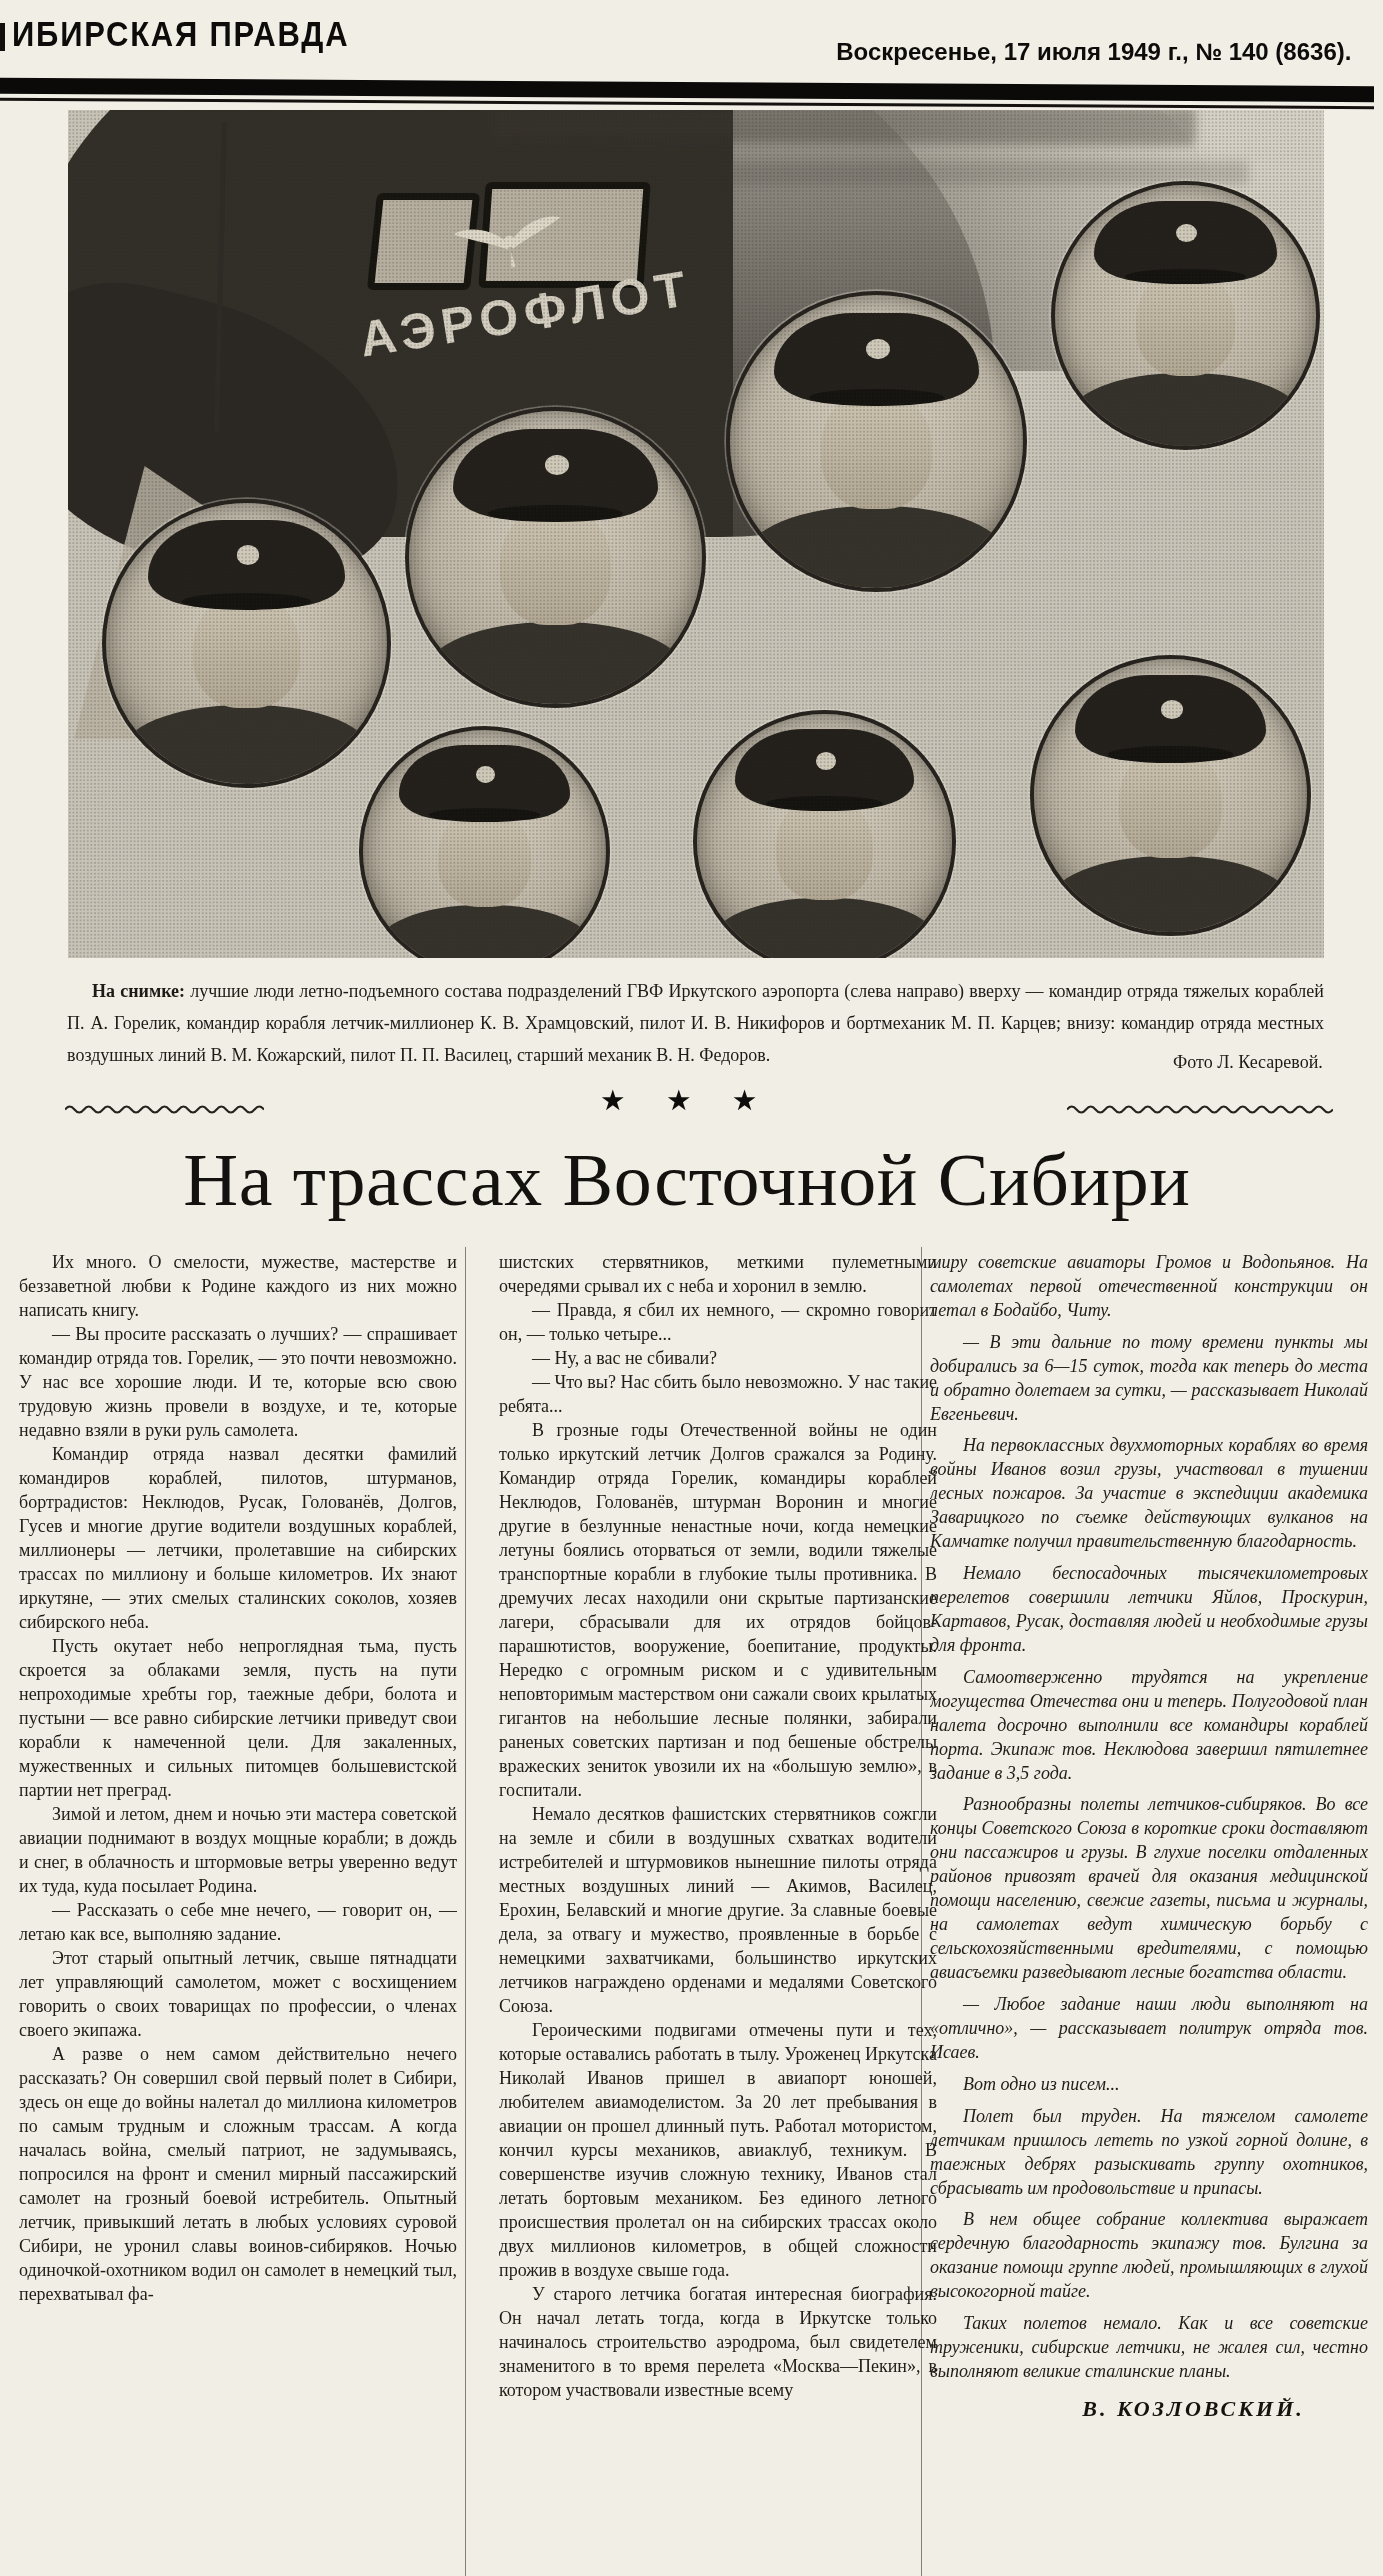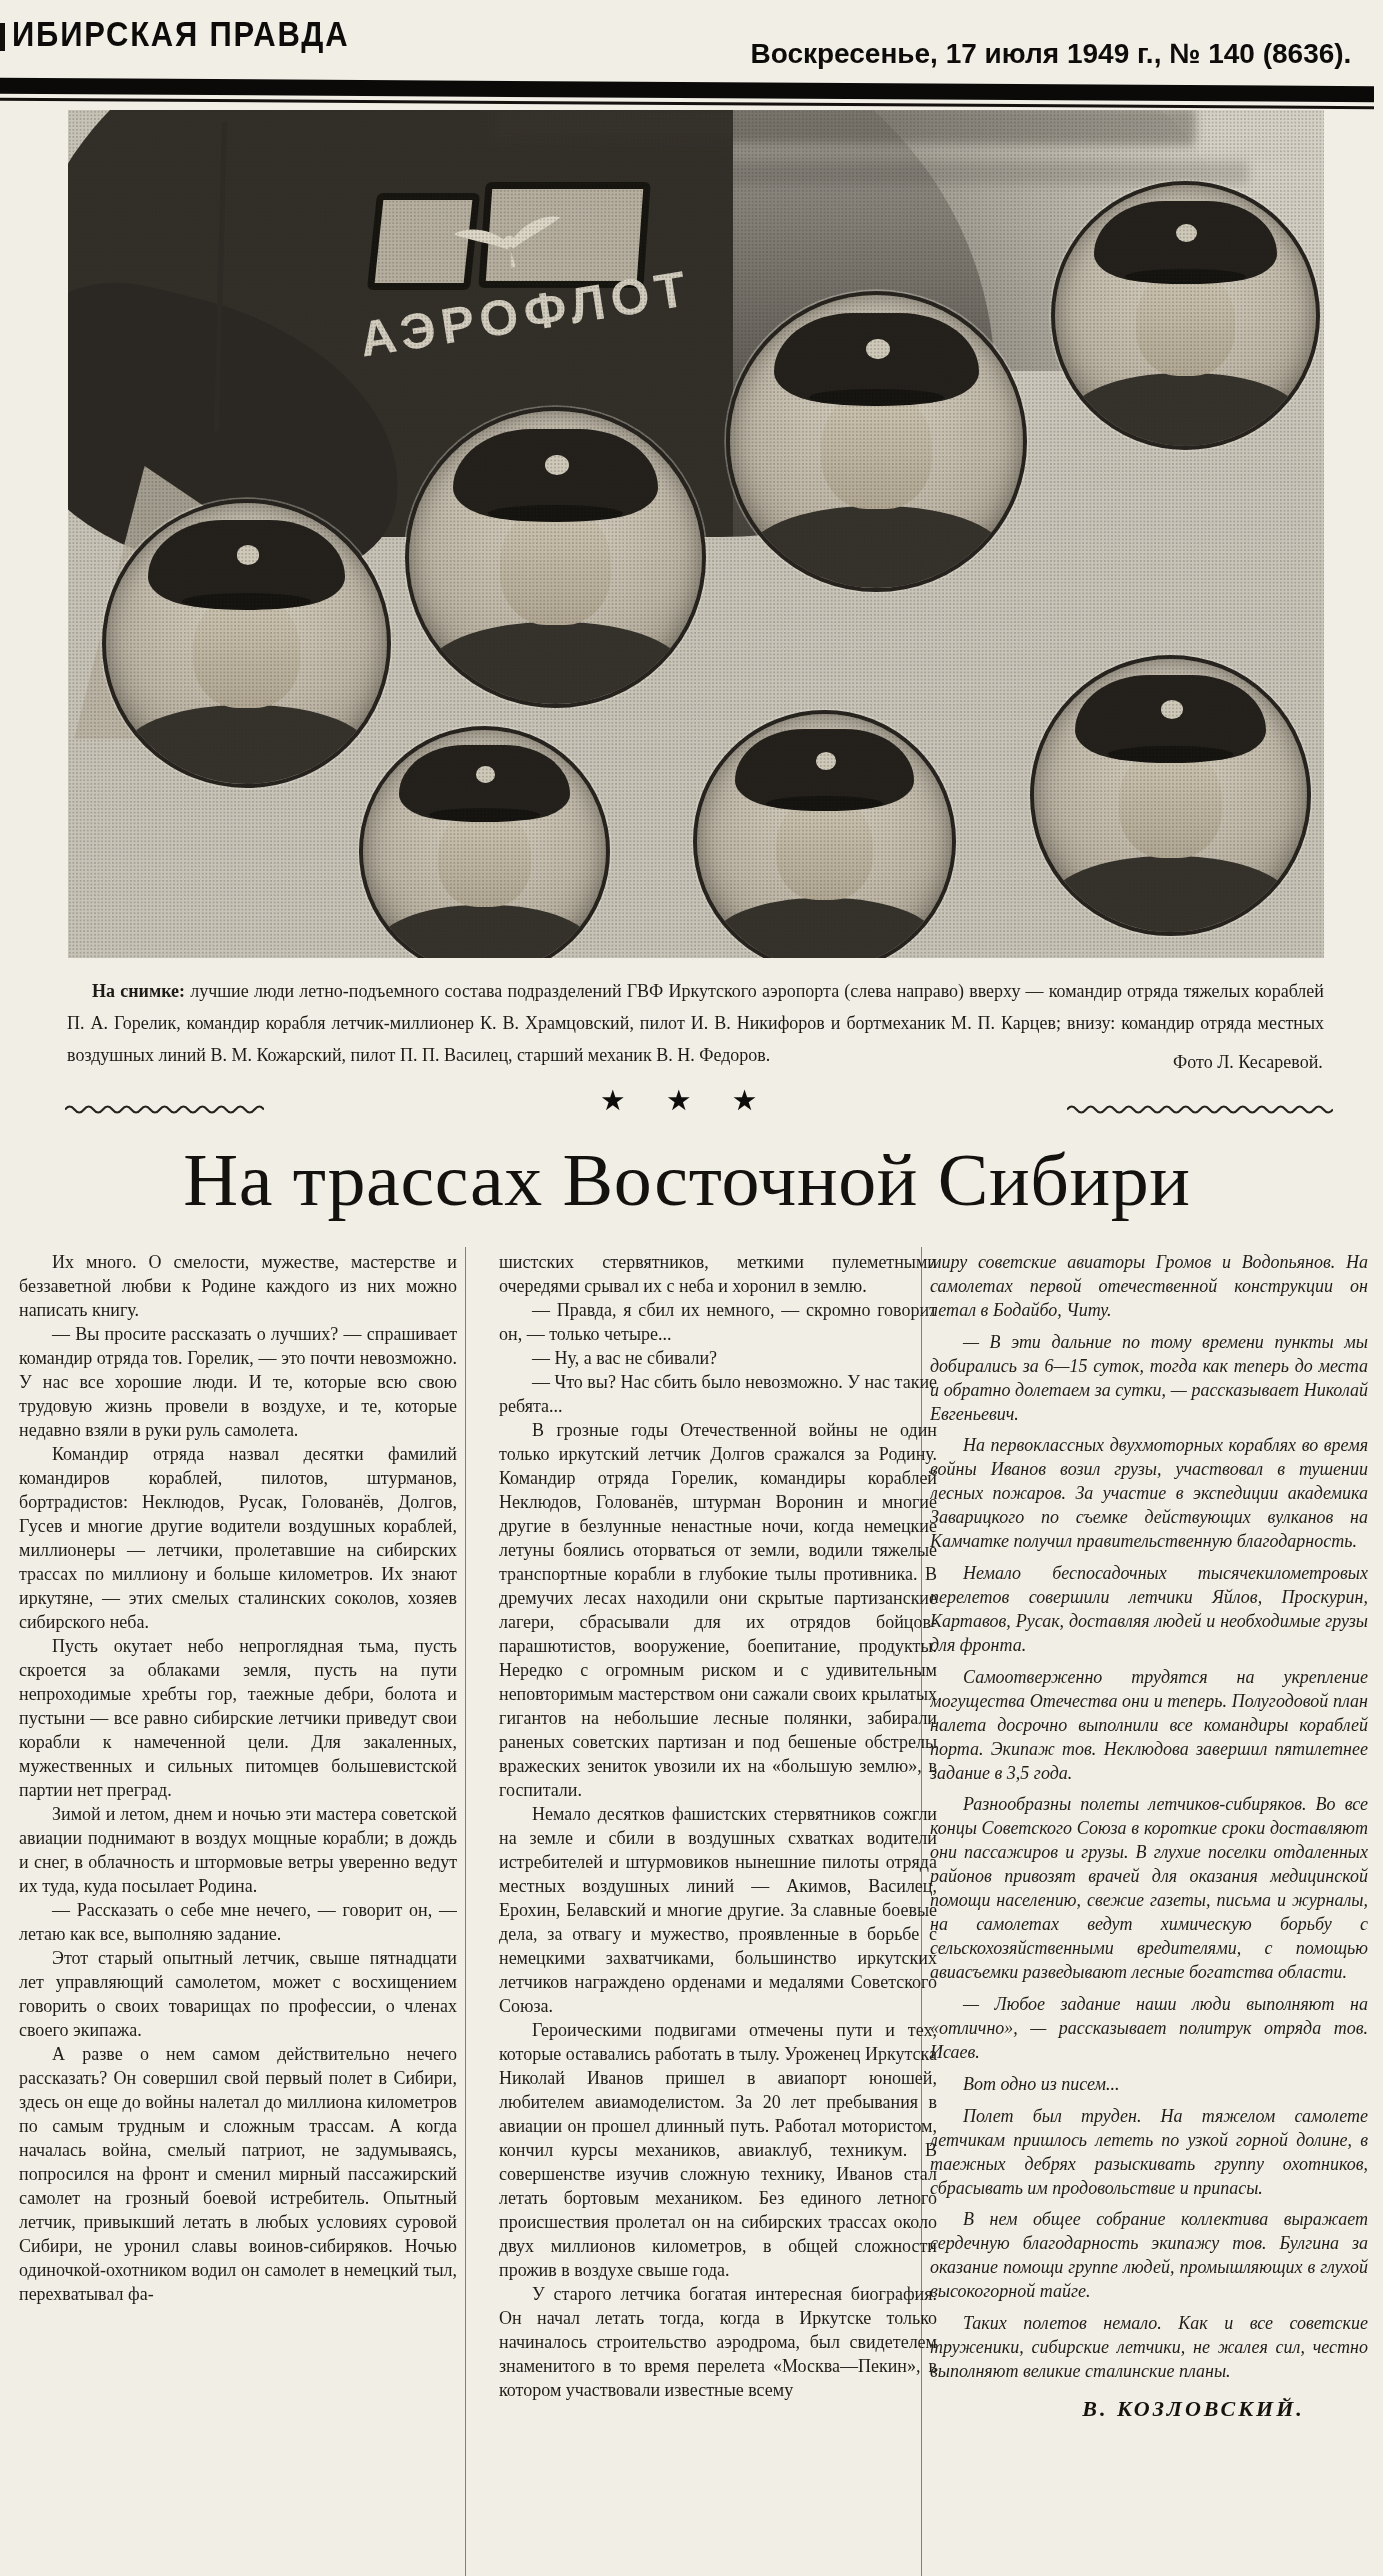--- a/index.html
+++ b/index.html
@@ -5,21 +5,21 @@
   html,body{margin:0;padding:0;background:#f1eee6;}
   .page{position:relative;width:1374px;height:2576px;background:#f1eee6;overflow:hidden;
         font-family:"Liberation Serif",serif;color:#1b1814;}
 
   
   .masthead-sliver{position:absolute;left:0;top:22.6px;width:5.3px;height:28.5px;background:#120f0c;}
   .masthead{position:absolute;left:12px;top:15.4px;font-family:"Liberation Sans",sans-serif;
             font-weight:700;font-size:31px;letter-spacing:1.8px;transform:scaleY(1.12);
             transform-origin:top left;color:#0e0c0a;white-space:nowrap;}
   .dateline{position:absolute;right:22.6px;top:38px;font-family:"Liberation Sans",sans-serif;
-            font-weight:700;font-size:28px;color:#0e0c0a;white-space:nowrap;}
+            font-weight:700;font-size:24px;color:#0e0c0a;white-space:nowrap;}
   .top-rule{position:absolute;left:-6px;top:82px;width:1395px;height:16px;background:#0b0a08;
             transform:rotate(0.35deg);}
   .top-rule-thin{position:absolute;left:-6px;top:102px;width:1395px;height:3px;background:#14110e;
             transform:rotate(0.35deg);}
 
   
   .photo{position:absolute;left:68px;top:110px;width:1256px;height:848px;background:#c8c3b7;overflow:hidden;}
   .photo:after{content:"";position:absolute;inset:0;z-index:6;pointer-events:none;
       background-image:radial-gradient(circle,rgba(42,39,34,.22) 0.7px,transparent 0.9px);
       background-size:3.6px 3.6px;}

